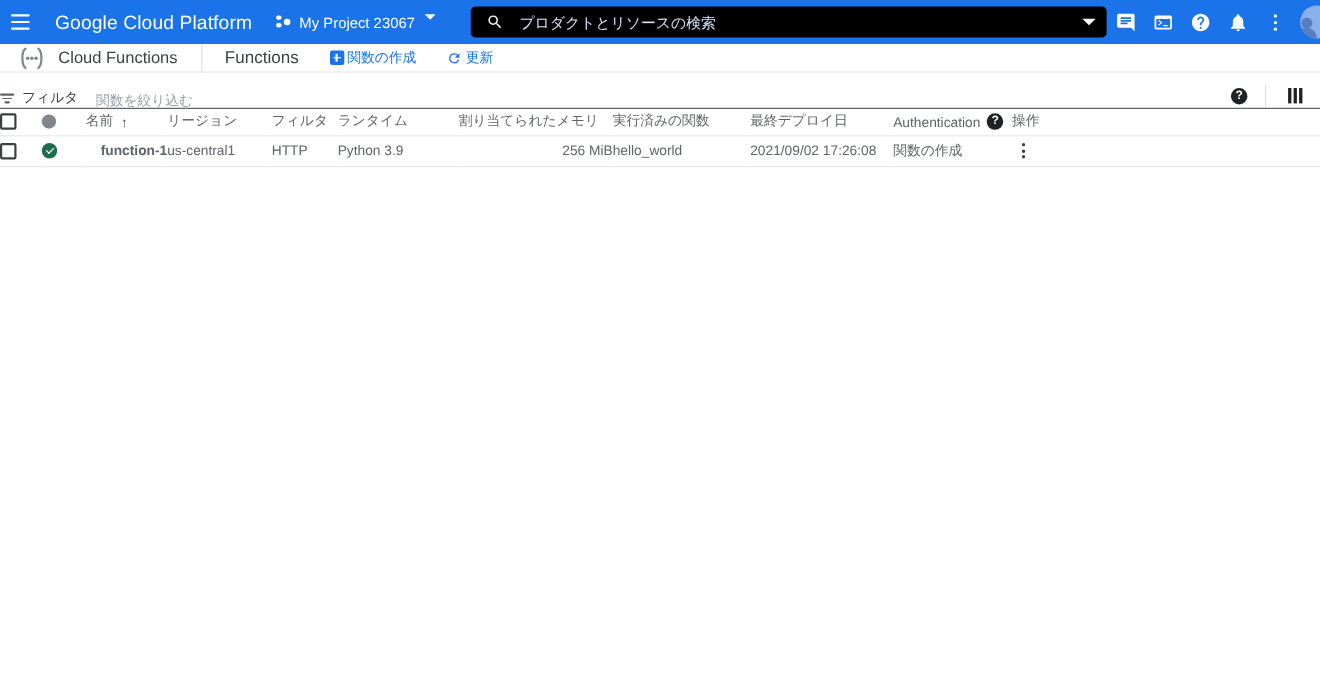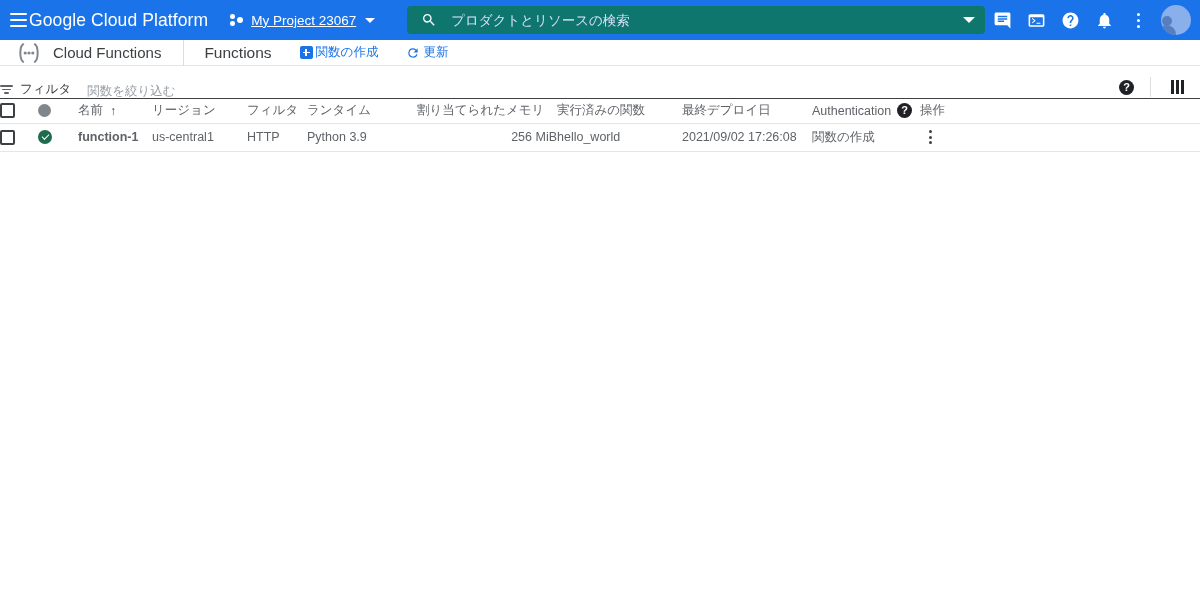--- a/index.html
+++ b/index.html
@@ -37,34 +37,32 @@
     display: block;
     width: 17px;
     height: 2px;
     background: #ffffff;
     border-radius: 1px;
   }
   .brand {
     color: #ffffff;
     font-size: 17.5px;
     letter-spacing: .1px;
-    margin-left: 2px;
+    margin-left: 23px;
     white-space: nowrap;
     cursor: pointer;
   }
   .project-chip {
     display: flex;
-    align-items: center;
     gap: 7px;
     margin-left: 22px;
     color: #ffffff;
     font-size: 13.5px;
     white-space: nowrap;
     cursor: pointer;
-    text-decoration: underline;
   }
   .proj-icon {
     position: relative;
     width: 14px;
     height: 14px;
     flex: none;
   }
   .proj-icon i {
     position: absolute;
     background: #ffffff;
@@ -80,21 +78,21 @@
     border-right: 5px solid transparent;
     border-top: 5px solid #ffffff;
     margin-left: 2px;
   }
 
   .searchbar {
     flex: none;
     width: 578px;
     height: 28px;
     margin-left: 32px;
-    background: #0f766e;
+    background: #000000;
     border-radius: 4px;
     display: flex;
     align-items: center;
     padding: 0 10px 0 14px;
     cursor: text;
   }
   .searchbar .mag { flex: none; margin-right: 14px; display: flex; }
   .search-input {
     flex: 1;
     background: transparent;
@@ -277,21 +275,21 @@
   table.fn-table td {
     height: 28px;
     padding: 0;
     color: #5f6368;
     border-bottom: 1px solid #e4e6e8;
     white-space: nowrap;
     vertical-align: middle;
   }
   th.c-check, td.c-check { width: 38px; padding-left: 16px; }
   th.c-status, td.c-status { width: 40px; }
-  th.c-name, td.c-name { width: 74px; }
+  th.c-name, td.c-name { width: 74px; text-align: right; }
   th.c-region, td.c-region { width: 95px; }
   th.c-trigger, td.c-trigger { width: 60px; }
   th.c-runtime, td.c-runtime { width: 110px; }
   th.c-memory, td.c-memory { width: 140px; text-align: right; }
   th.c-execfn, td.c-execfn { width: 125px; padding-left: 30px; }
   th.c-deploy, td.c-deploy { width: 130px; }
   th.c-auth, td.c-auth { width: 108px; }
   th.c-ops, td.c-ops { width: 60px; }
   th.c-pad, td.c-pad { width: auto; }
 

